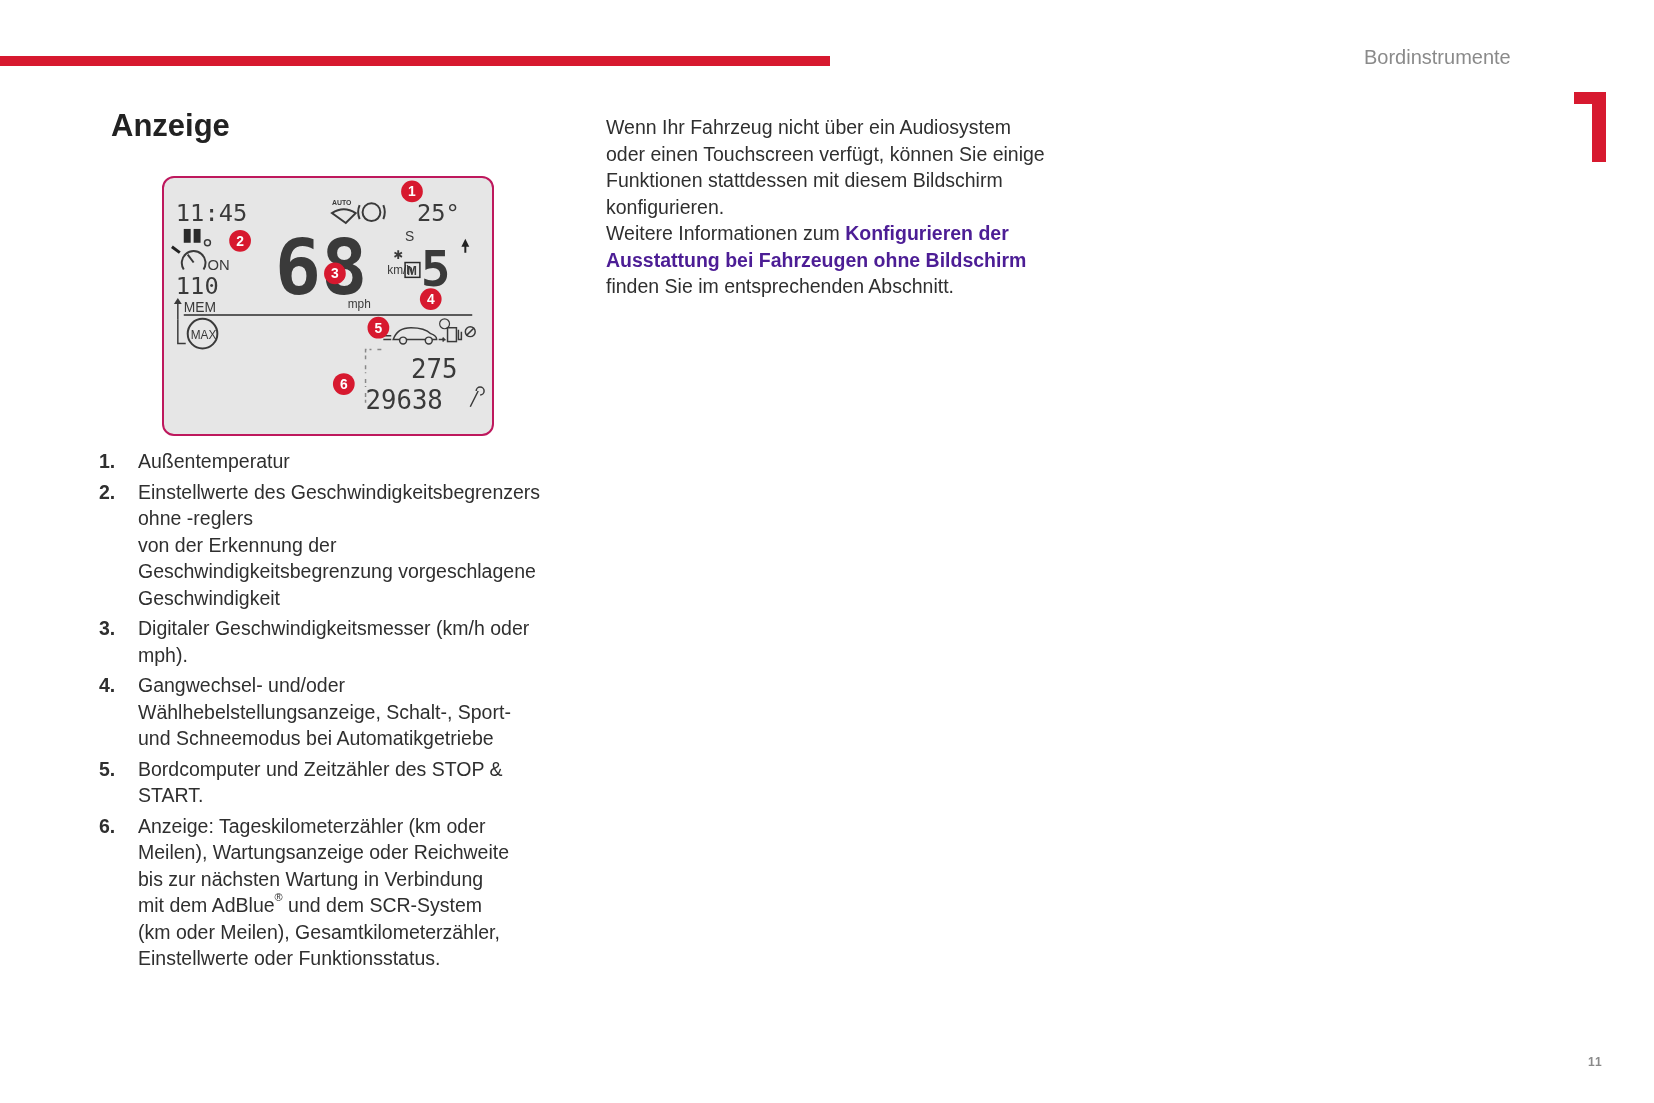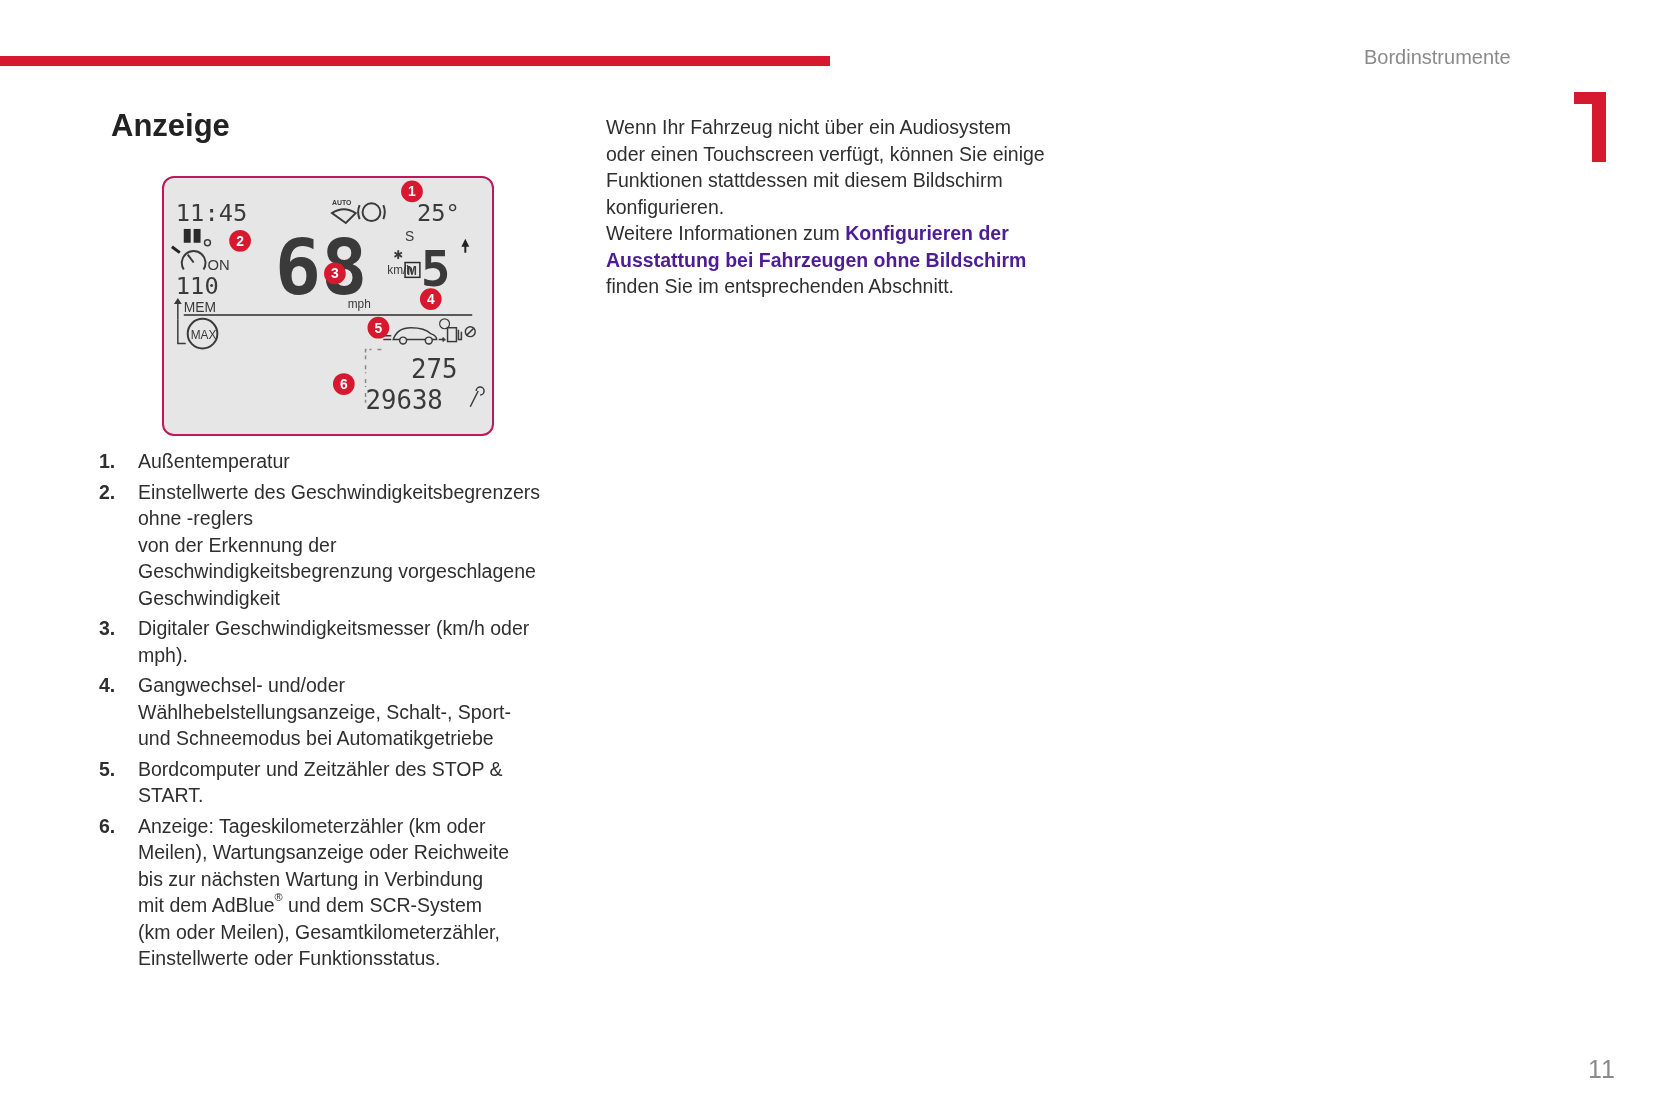--- a/index.html
+++ b/index.html
@@ -2,21 +2,21 @@
 <html><head>
 <meta charset="utf-8">
 <style>
   html, body { margin:0; padding:0; background:#ffffff; }
   body { width:1654px; height:1103px; position:relative; overflow:hidden;
          font-family:"Liberation Sans", sans-serif; color:#2a2a2a; }
   .red-bar { position:absolute; left:0; top:56px; width:830px; height:10px; background:#d7192f; }
   .header-title { position:absolute; left:1364px; top:46px; font-size:20px; color:#8a8a8a; }
   .chapter-num { position:absolute; left:1572px; top:92px; width:36px; height:70px; }
   .page-title { position:absolute; left:99px; top:96px; font-size:31px; font-weight:bold; color:#222; margin:12px; }
-  .page-number { position:absolute; left:1588px; top:1055px; font-size:25px; font-weight:normal; color:#8a8a8a; letter-spacing:1px; }
+  .page-number { position:absolute; left:1588px; top:1055px; font-size:12px; font-weight:bold; color:#8a8a8a; letter-spacing:1px; }
 
   
   .lcd { position:absolute; left:162px; top:176px; width:332px; height:260px;
          background:#e6e6e6; border:2px solid #be185d; border-radius:12px; box-sizing:border-box; }
   .lcd svg { position:absolute; left:0; top:0; width:100%; height:100%; }
   .seg { font-family:"DejaVu Sans Mono", monospace; fill:#3a3a3a; }
   .lcd-text { font-family:"Liberation Sans", sans-serif; fill:#3a3a3a; }
   .callout circle { fill:#d7192f; }
   .callout text { fill:#fff; font-family:"Liberation Sans", sans-serif; font-weight:bold; font-size:14px; text-anchor:middle; }
 

